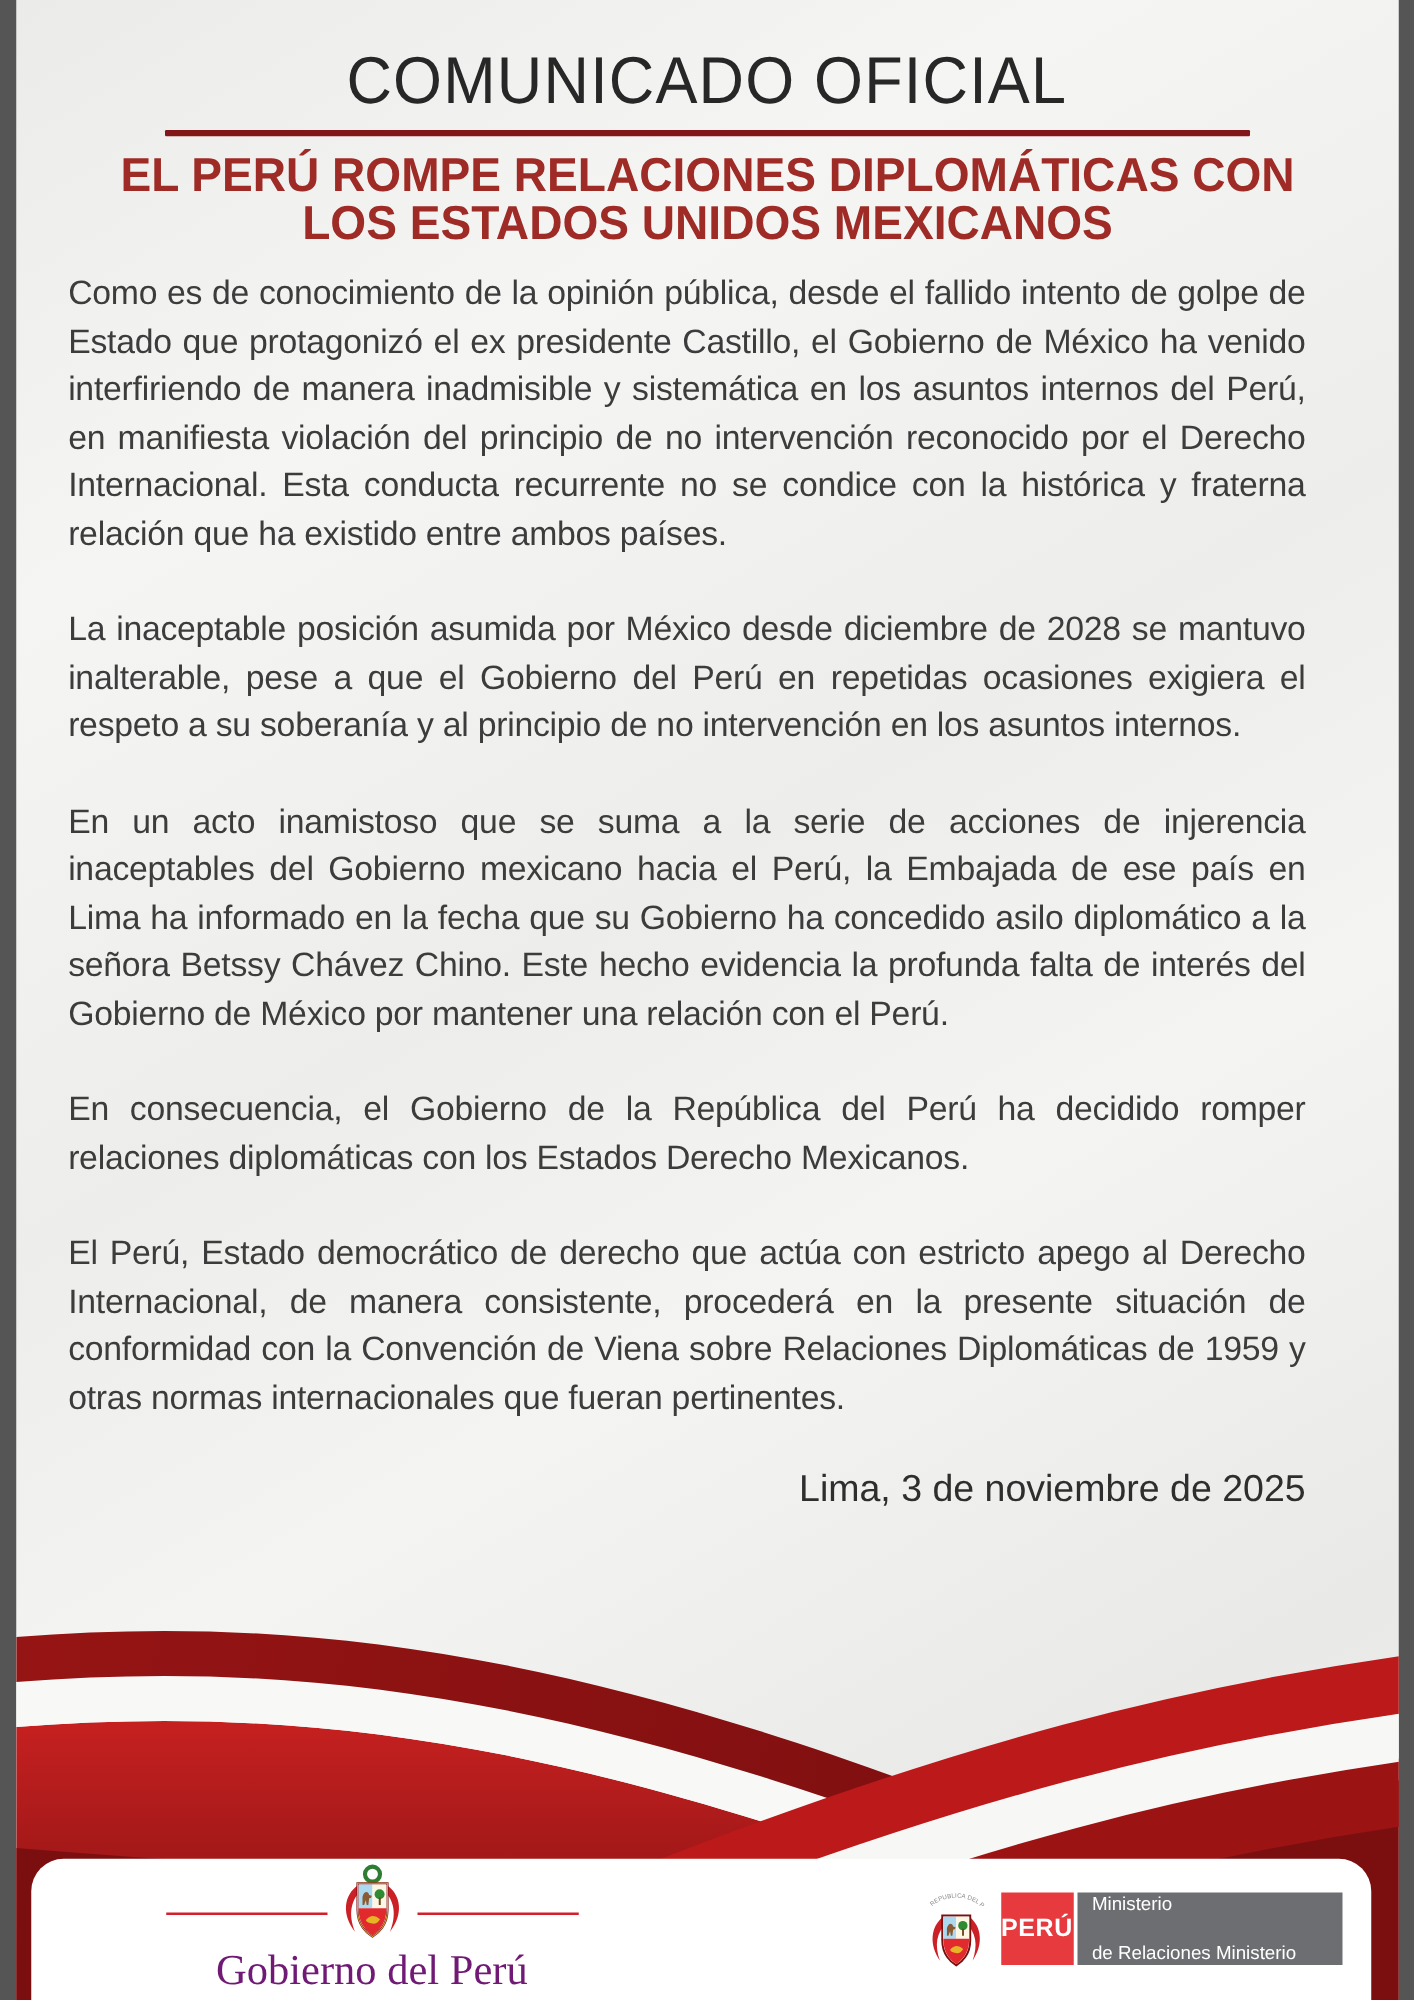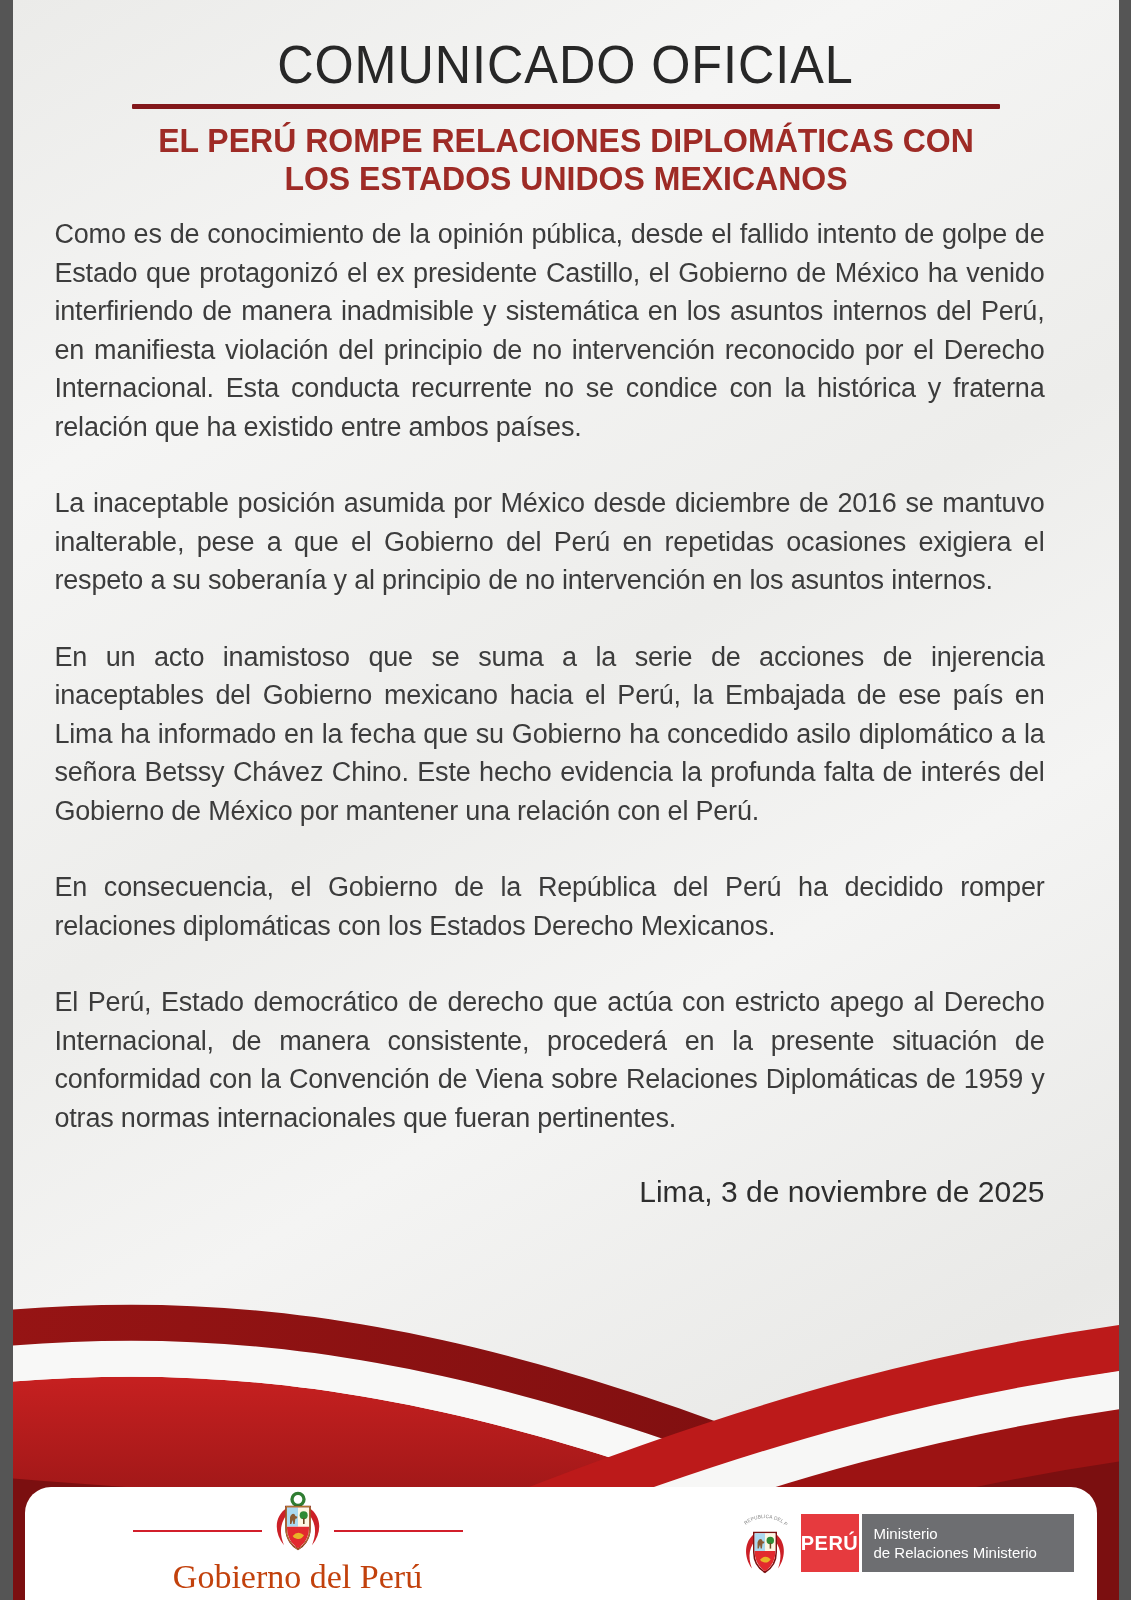--- a/index.html
+++ b/index.html
@@ -17,21 +17,21 @@
     display:inline-block;
     font-size:53px;color:#272727;letter-spacing:1px;
     transform:scaleX(0.95);transform-origin:center;
     white-space:nowrap;
   }
   .title-divider{
     width:868px;height:5px;background:#82171a;
     margin:9px auto 13px auto;border-radius:1px;
   }
   .doc-subtitle{
-    font-weight:bold;font-size:33px;line-height:38px;color:#9e2b26;
+    font-weight:bold;font-size:38px;line-height:38px;color:#9e2b26;
     letter-spacing:0px;
   }
   .doc-subtitle .sub-line{display:block;transform:scaleX(0.97);transform-origin:center;}
   
   .doc-body{
     margin:17px 74px 0 42px;
     font-size:27px;line-height:38.5px;color:#3c3c3c;
     text-align:justify;letter-spacing:-0.2px;
   }
   .doc-body p{margin:0 0 38px 0;}
@@ -48,55 +48,55 @@
   }
   .gov-lockup{
     position:absolute;left:108px;top:3px;width:330px;
     display:flex;flex-direction:column;align-items:center;
   }
   .gov-top{display:flex;align-items:center;justify-content:center;width:100%;}
   .gov-line{height:2px;background:#d21f2b;flex:1 1 auto;margin-top:14px;}
   .gov-arms{margin:0 6px;}
   .gov-caption{
     font-family:"Liberation Serif","DejaVu Serif",serif;
-    font-size:34px;color:#c2410c;margin-top:0px;white-space:nowrap;
+    font-size:34px;color:#701a75;margin-top:0px;white-space:nowrap;
   }
   .mre-lockup{
     position:absolute;left:712px;top:18px;height:76px;
     display:flex;align-items:center;
   }
   .mre-arms{margin-right:8px;}
   .mre-red{
     width:58px;height:58px;background:#e63a3e;margin-right:3px;
     display:flex;align-items:center;justify-content:center;text-align:center;
   }
   .mre-red span{color:#ffffff;font-weight:bold;font-size:20px;letter-spacing:0.5px;}
   .mre-gray{
     width:200px;height:58px;background:#6d6e71;
-    display:flex;flex-direction:column;justify-content:center;padding-left:12px;
+    display:flex;flex-direction:column;justify-content:space-between;padding-left:12px;
   }
   .mre-gray span{color:#ffffff;font-size:15px;line-height:19px;}
 </style>
 </head>
 <body>
 
 <div class="page">
 
   <div class="doc-header">
     <span class="doc-title">COMUNICADO OFICIAL</span>
     <div class="title-divider"></div>
     <div class="doc-subtitle">
       <span class="sub-line">EL PERÚ ROMPE RELACIONES DIPLOMÁTICAS CON</span>
       <span class="sub-line">LOS ESTADOS UNIDOS MEXICANOS</span>
     </div>
   </div>
 
   <div class="doc-body">
     <p>Como es de conocimiento de la opinión pública, desde el fallido intento de golpe de Estado que protagonizó el ex presidente Castillo, el Gobierno de México ha venido interfiriendo de manera inadmisible y sistemática en los asuntos internos del Perú, en manifiesta violación del principio de no intervención reconocido por el Derecho Internacional. Esta conducta recurrente no se condice con la histórica y fraterna relación que ha existido entre ambos países.</p>
-    <p>La inaceptable posición asumida por México desde diciembre de 2016 se mantuvo inalterable, pese a que el Gobierno del Perú en repetidas ocasiones exigiera el respeto a su soberanía y al principio de no intervención en los asuntos internos.</p>
+    <p>La inaceptable posición asumida por México desde diciembre de 2028 se mantuvo inalterable, pese a que el Gobierno del Perú en repetidas ocasiones exigiera el respeto a su soberanía y al principio de no intervención en los asuntos internos.</p>
     <p>En un acto inamistoso que se suma a la serie de acciones de injerencia inaceptables del Gobierno mexicano hacia el Perú, la Embajada de ese país en Lima ha informado en la fecha que su Gobierno ha concedido asilo diplomático a la señora Betssy Chávez Chino. Este hecho evidencia la profunda falta de interés del Gobierno de México por mantener una relación con el Perú.</p>
     <p>En consecuencia, el Gobierno de la República del Perú ha decidido romper relaciones diplomáticas con los Estados Derecho Mexicanos.</p>
     <p>El Perú, Estado democrático de derecho que actúa con estricto apego al Derecho Internacional, de manera consistente, procederá en la presente situación de conformidad con la Convención de Viena sobre Relaciones Diplomáticas de 1959 y otras normas internacionales que fueran pertinentes.</p>
   </div>
   <div class="dateline">Lima, 3 de noviembre de 2025</div>
 
   <div class="ribbon-wrap">
     <svg width="1131" height="300" viewBox="0 0 1131 300" preserveAspectRatio="none">
       <defs>
         <linearGradient id="gradLeftRed" x1="0" y1="80" x2="0" y2="300" gradientUnits="userSpaceOnUse">

